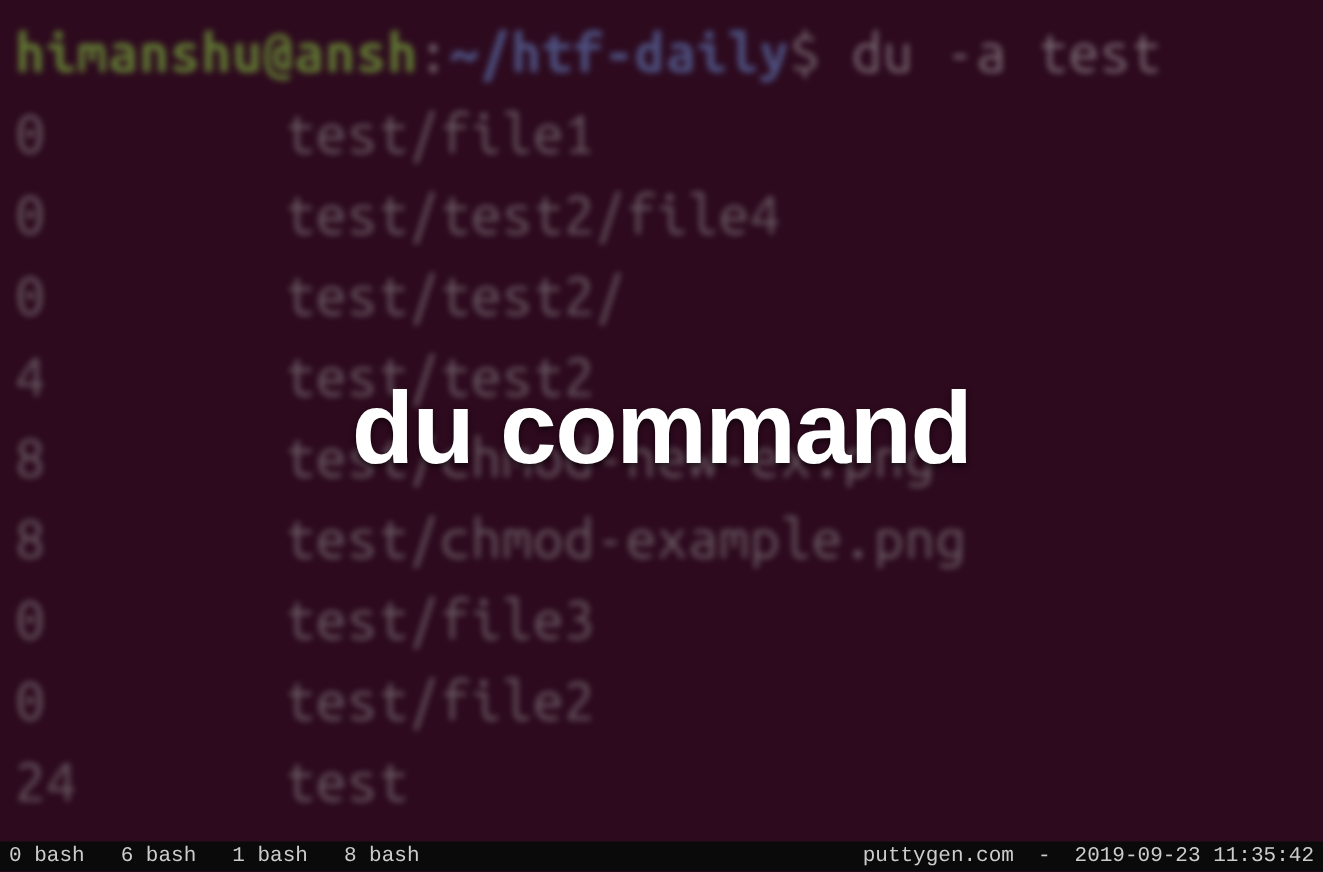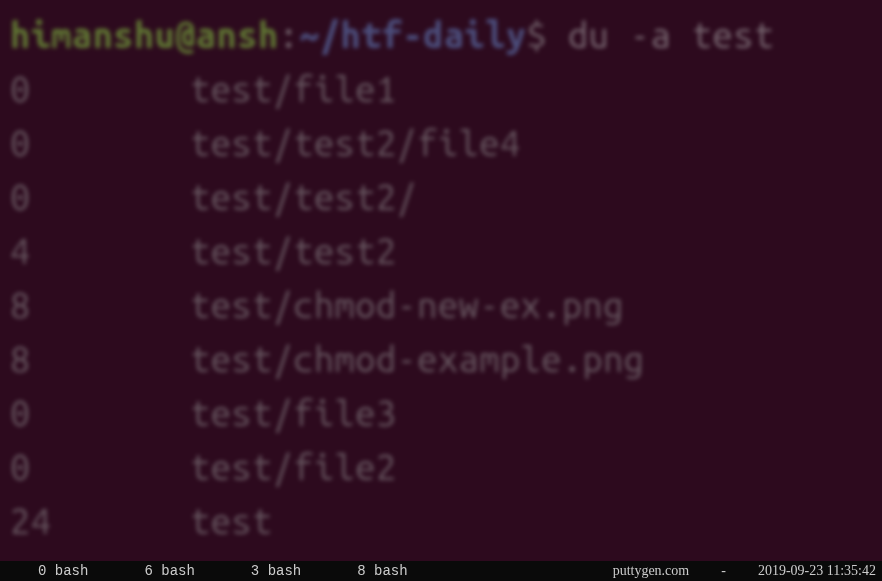--- a/index.html
+++ b/index.html
@@ -90,26 +90,24 @@
       padding: 0 6px;
       font-family: 'Courier New', monospace;
     }
     .status-left {
       display: flex;
       gap: 24px;
     }
     .status-right {
       margin-left: auto;
       display: flex;
-      gap: 0;
-      font-family: Liberation Serif, serif;
+      gap: 16px;
     }
     .status-item {
       white-space: nowrap;
-      margin-left: 32px;
     }
   </style>
 </head>
 <body>
 
 <div class="terminal-content">
   <div class="prompt-line">
     <span class="user-host">himanshu@ansh</span><span class="colon">:</span><span class="path">~/htf-daily</span><span class="dollar">$</span> <span class="command">du -a test</span>
   </div>
   <div id="output-container">
@@ -119,27 +117,28 @@
       <div class="output-line"><span class="size-col">4</span><span>test/test2</span></div>
       <div class="output-line"><span class="size-col">8</span><span>test/chmod-new-ex.png</span></div>
       <div class="output-line"><span class="size-col">8</span><span>test/chmod-example.png</span></div>
       <div class="output-line"><span class="size-col">0</span><span>test/file3</span></div>
       <div class="output-line"><span class="size-col">0</span><span>test/file2</span></div>
       <div class="output-line"><span class="size-col">24</span><span>test</span></div>
     </div>
 </div>
 
 <div class="overlay-title">
+  <div class="title-line">du command</div>
 </div>
 
 <div class="status-bar">
   <div class="status-left" id="tabs-container">
       <span class="status-item">0 bash</span>
       <span class="status-item">6 bash</span>
-      <span class="status-item">3 bash</span>
+      <span class="status-item">1 bash</span>
       <span class="status-item">8 bash</span>
     </div>
   <div class="status-right">
     <span class="status-item">puttygen.com</span>
     <span class="status-item">-</span>
     <span class="status-item">2019-09-23 11:35:42</span>
   </div>
 </div>
 
 </body></html>

